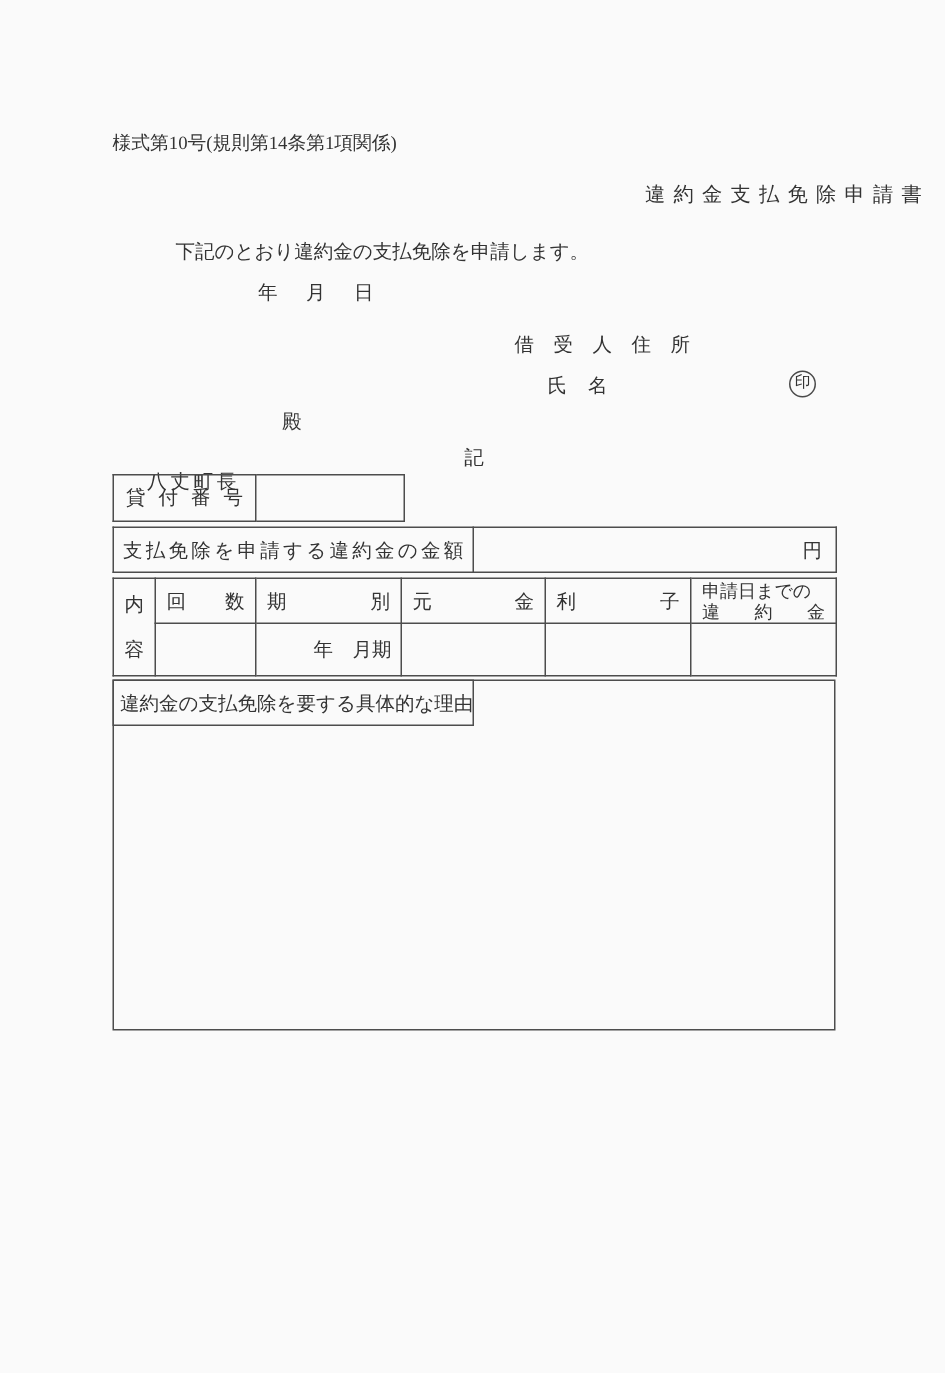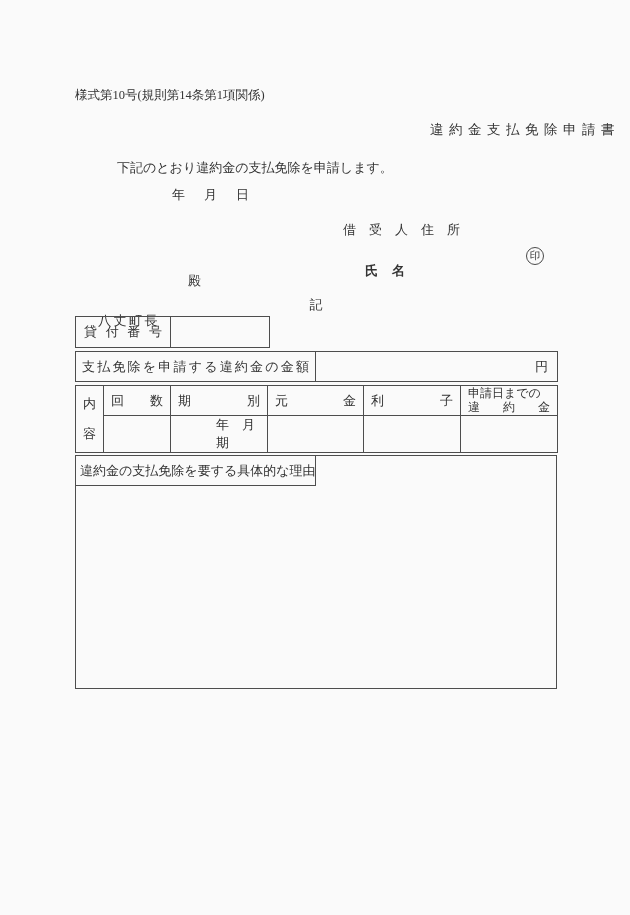--- a/index.html
+++ b/index.html
@@ -10,21 +10,21 @@
     color:#333; font-size:13px; overflow:hidden;border-radius:17px;
   }
   .abs { position:absolute; white-space:nowrap; }
 
   
   .form-number { left:75px; top:87px; font-size:12.5px; }
   .doc-title { left:0; right:0; top:121px; text-align:right; letter-spacing:5.5px; text-indent:5.5px; font-size:13.5px; }
   .intro { left:90px; top:159px;margin-left:27px; }
   .date-line { left:172px; top:186px; display:flex; gap:19px; }
   .addr-line { left:300px; top:221px; letter-spacing:13px;margin-left:43px; }
-  .name-line { left:365px; top:262px; letter-spacing:14px;font-weight:bold; }
+  .name-line { left:365px; top:248px; letter-spacing:14px; }
   .seal { left:526px; top:247px; width:18px; height:18px; border:1px solid #4a4a4a; border-radius:50%;
           display:flex; align-items:center; justify-content:center; font-size:10.5px; line-height:1; }
   .addressee-line { left:98px; top:272px; display:flex; gap:28px; }
   .addressee-name { letter-spacing:2.5px;margin-top:40px; }
   .record-marker { left:75px; top:296px; width:482px; text-align:center; }
 
   
   .form-area { position:absolute; left:75px; top:316px; width:482px; }
   table { border-collapse:collapse; table-layout:fixed; }
   td { border:1px solid #4d4d4d; vertical-align:middle; font-size:13px; color:#333; overflow:hidden; }
@@ -39,22 +39,22 @@
 
   .justify-chars { display:flex; justify-content:space-between; align-items:center; }
   .pad8 { padding:0 8px; }
   .pad7 { padding:0 7px; }
   .pad6 { padding:0 6px; }
   .pad4 { padding:0 4px; }
 
   .unit-cell { text-align:right; padding-right:9px; }
   .side-label { height:62px; display:flex; flex-direction:column; justify-content:space-between;
                 align-items:center; padding:7px 0; }
-  .penalty-head { font-size:12px; line-height:14px;font-family:Liberation Mono, monospace; }
-  .period-cell { padding-right:6px;padding-left:45px; }
+  .penalty-head { font-size:12px; line-height:14px; }
+  .period-cell { text-align:right; padding-right:6px; }
 
   .reason-box { margin-top:2px; width:482px; height:234px; border:1px solid #4d4d4d; position:relative; }
   .reason-label { position:absolute; left:-1px; top:-1px; width:241px; height:31px;
                   border:1px solid #4d4d4d; display:flex; align-items:center; }
   .reason-label .justify-chars { width:100%; }
 </style>
 </head>
 <body>
 
 <div class="page">

